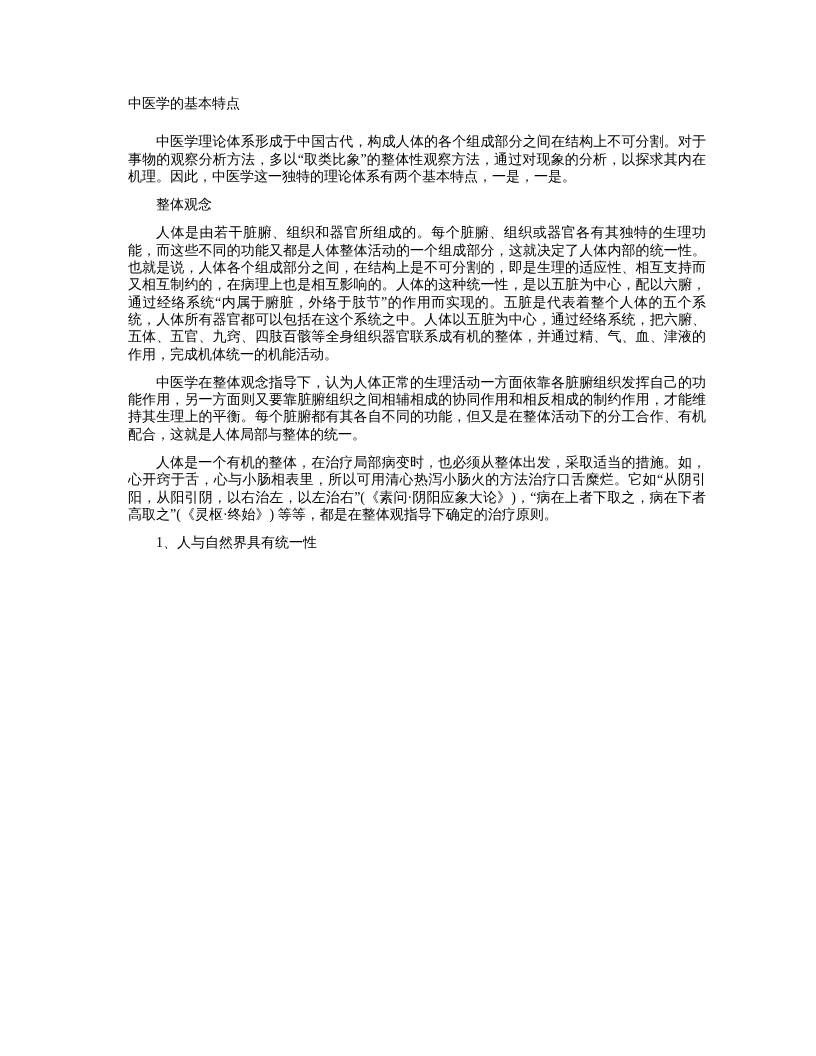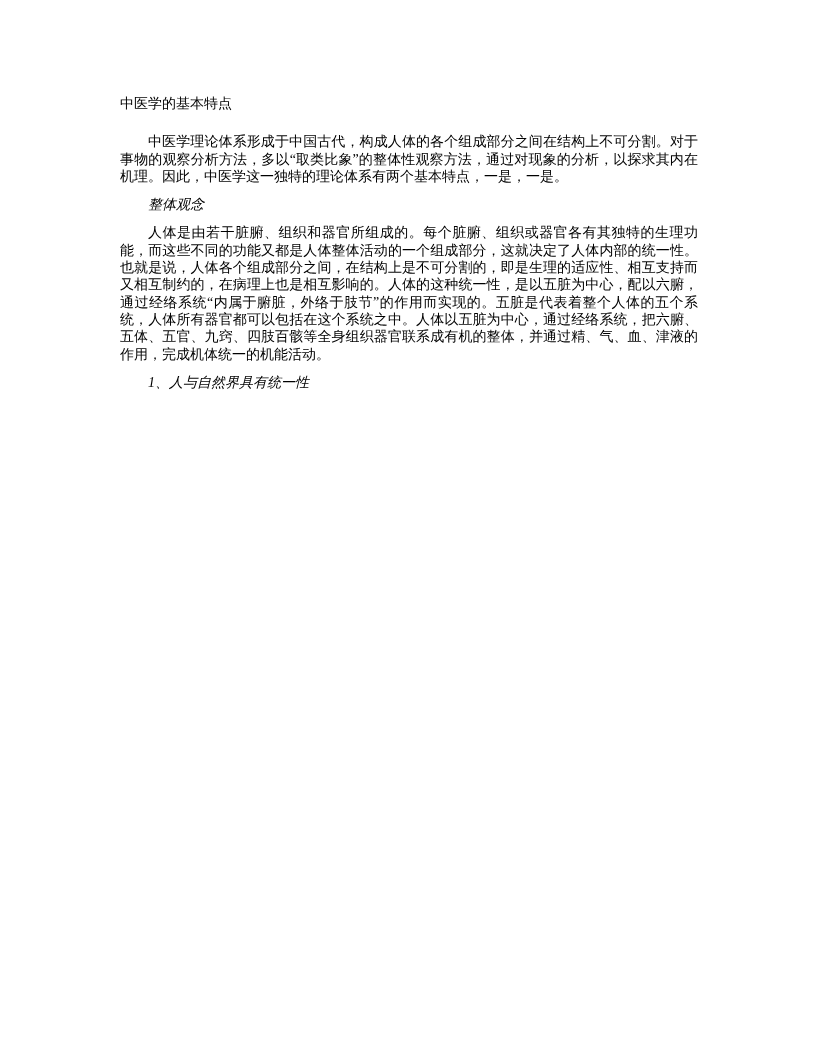--- a/index.html
+++ b/index.html
@@ -11,45 +11,46 @@
     position: relative;
     width: 816px;
     height: 1056px;
     background: #ffffff;
     overflow: hidden;
     font-family: "Liberation Serif", "DejaVu Serif", serif;
     color: #000000;
   }
   .content {
     position: absolute;
-    left: 120px;
+    left: 128px;
     top: 95px;
     width: 578px;
     font-size: 14px;
     line-height: 17.3px;
     text-align: justify;
   }
   .block {
     margin: 0 0 11px 0;
     text-indent: 2em;
     word-break: break-all;
   }
   .block.title {
     text-indent: 0;
     margin-bottom: 21px;
   }
   .block.heading {
     margin-bottom: 11px;
-    font-style: italic;
   }
 </style>
 </head>
 <body>
 
 <div class="page">
   <div class="content">
       <p class="block title">中医学的基本特点</p>
       <p class="block paragraph">中医学理论体系形成于中国古代，构成人体的各个组成部分之间在结构上不可分割。对于事物的观察分析方法，多以“取类比象”的整体性观察方法，通过对现象的分析，以探求其内在机理。因此，中医学这一独特的理论体系有两个基本特点，一是，一是。</p>
       <p class="block heading">整体观念</p>
       <p class="block paragraph">人体是由若干脏腑、组织和器官所组成的。每个脏腑、组织或器官各有其独特的生理功能，而这些不同的功能又都是人体整体活动的一个组成部分，这就决定了人体内部的统一性。也就是说，人体各个组成部分之间，在结构上是不可分割的，即是生理的适应性、相互支持而又相互制约的，在病理上也是相互影响的。人体的这种统一性，是以五脏为中心，配以六腑，通过经络系统“内属于腑脏，外络于肢节”的作用而实现的。五脏是代表着整个人体的五个系统，人体所有器官都可以包括在这个系统之中。人体以五脏为中心，通过经络系统，把六腑、五体、五官、九窍、四肢百骸等全身组织器官联系成有机的整体，并通过精、气、血、津液的作用，完成机体统一的机能活动。</p>
+      <p class="block paragraph">中医学在整体观念指导下，认为人体正常的生理活动一方面依靠各脏腑组织发挥自己的功能作用，另一方面则又要靠脏腑组织之间相辅相成的协同作用和相反相成的制约作用，才能维持其生理上的平衡。每个脏腑都有其各自不同的功能，但又是在整体活动下的分工合作、有机配合，这就是人体局部与整体的统一。</p>
+      <p class="block paragraph">人体是一个有机的整体，在治疗局部病变时，也必须从整体出发，采取适当的措施。如，心开窍于舌，心与小肠相表里，所以可用清心热泻小肠火的方法治疗口舌糜烂。它如“从阴引阳，从阳引阴，以右治左，以左治右”(《素问·阴阳应象大论》)，“病在上者下取之，病在下者高取之”(《灵枢·终始》) 等等，都是在整体观指导下确定的治疗原则。</p>
       <p class="block heading">1、人与自然界具有统一性</p>
     </div>
 </div>
 
 </body></html>

